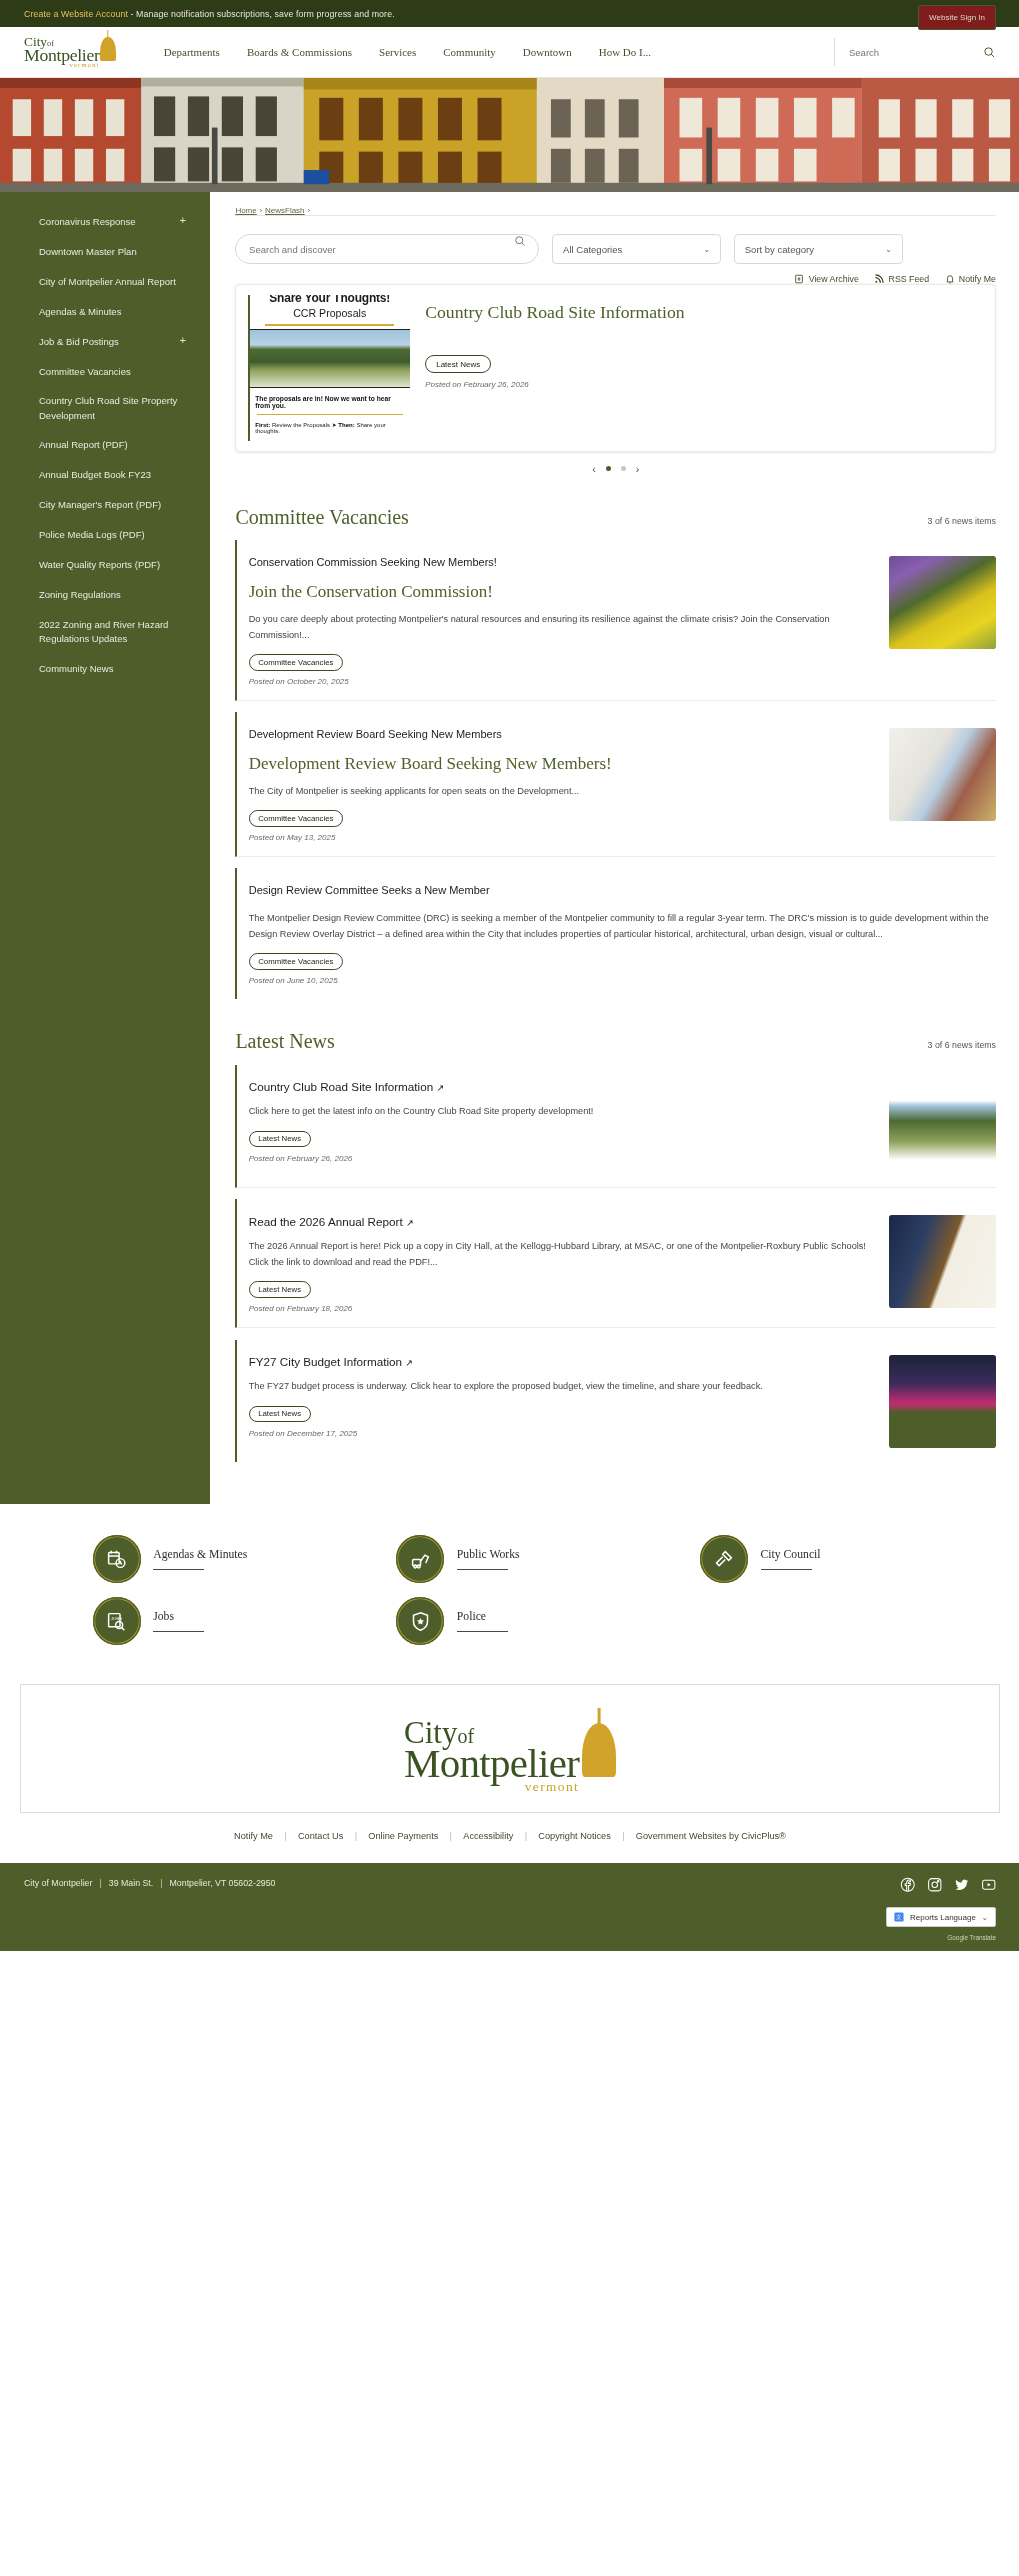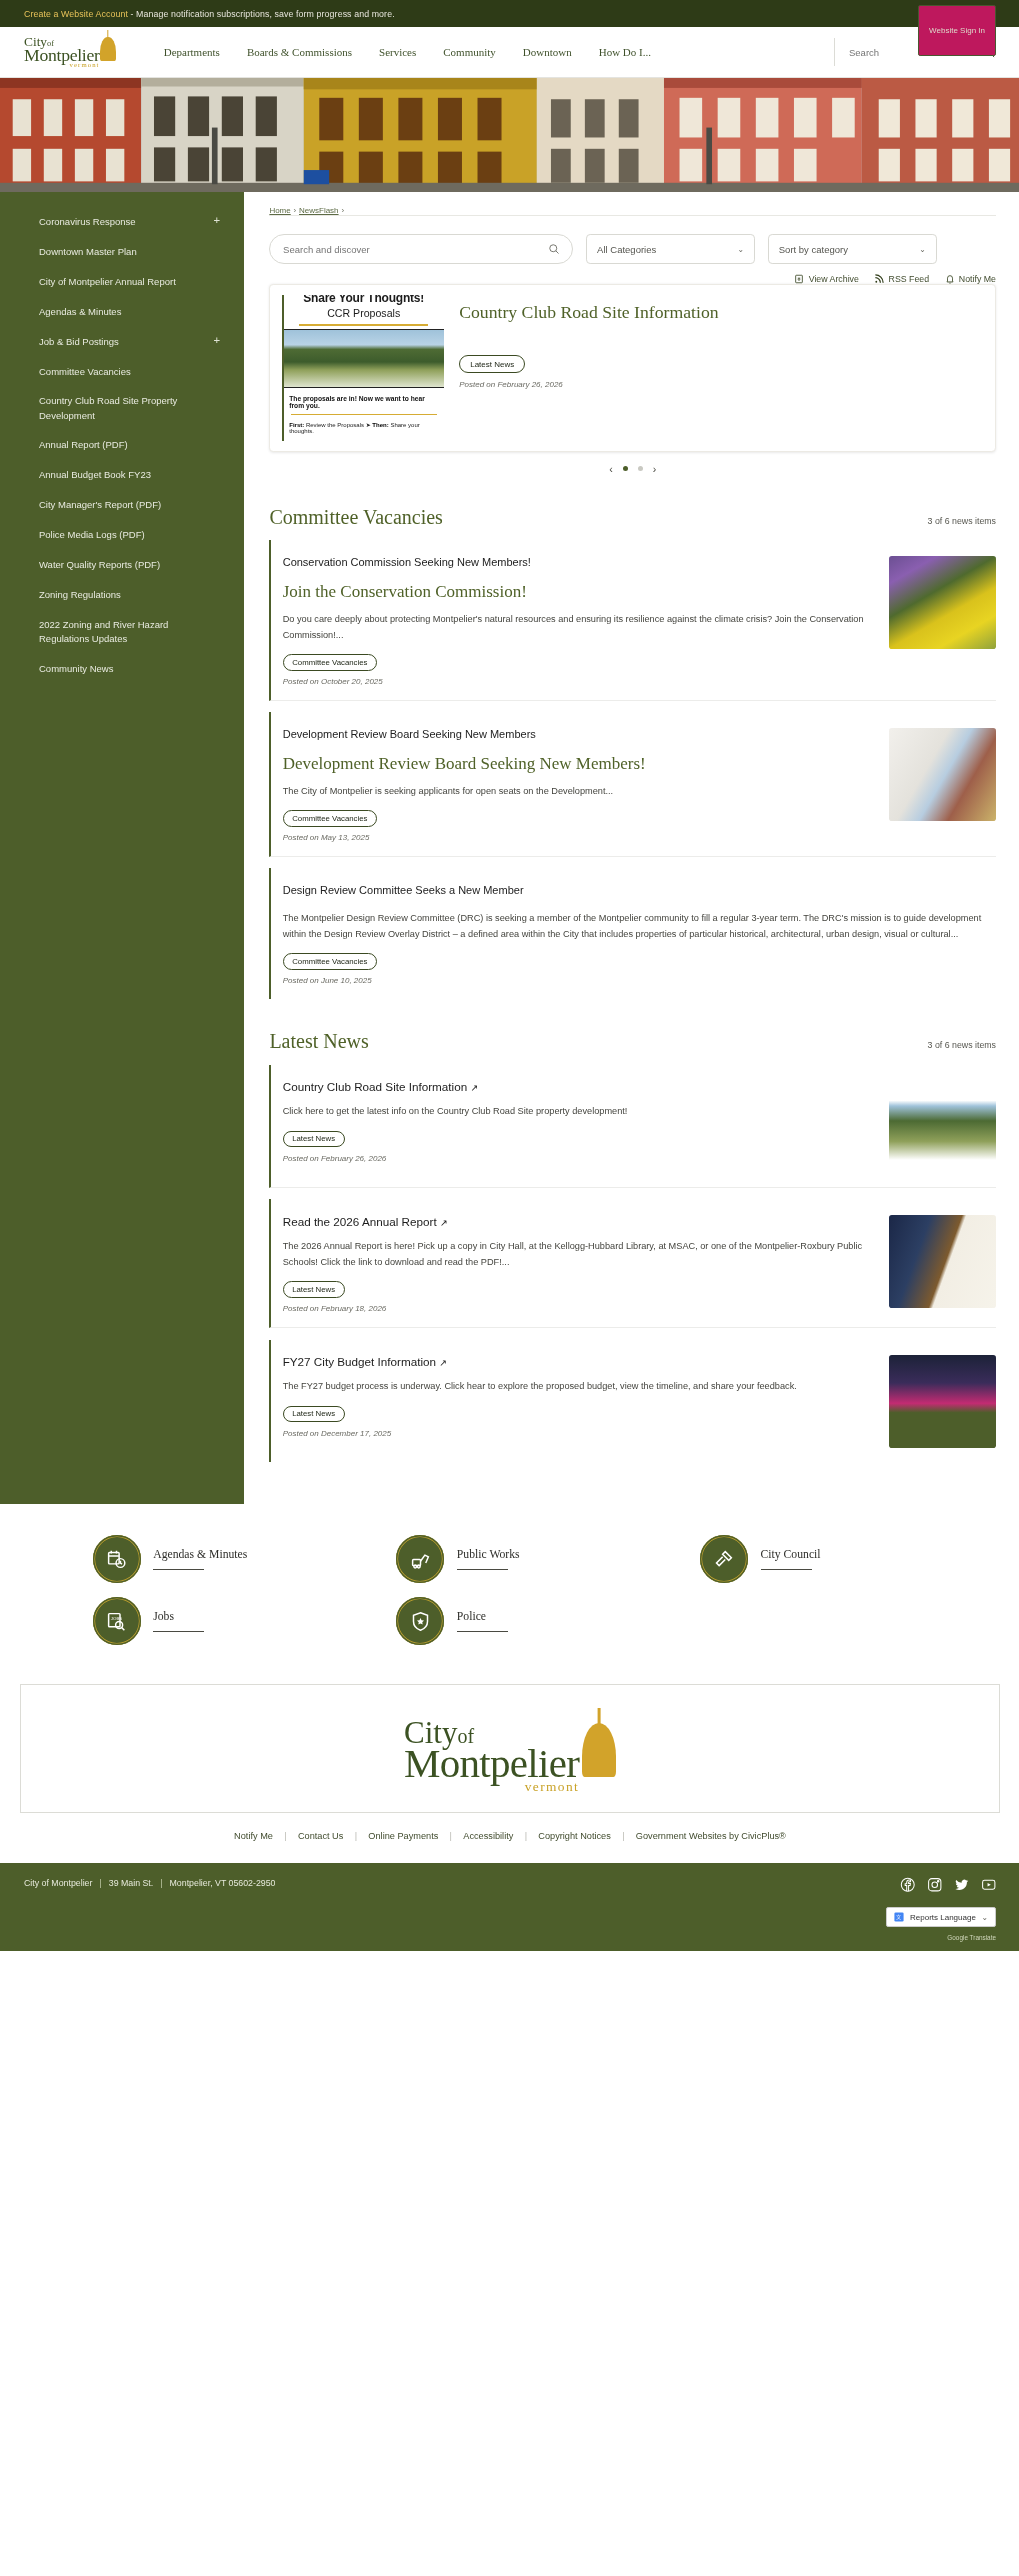--- a/index.html
+++ b/index.html
@@ -19,25 +19,25 @@
     align-items: center;
     padding: 0 24px;
     position: relative;
   }
   .util-left { font-size: 8.8px; color: #e8e6dd; letter-spacing: 0.1px; }
   .util-left b { color: #e8c35a; font-weight: 400; }
   .util-signin {
     position: absolute;
     right: 24px;
     top: 5px;
-    background: #be185d;
+    background: #7f1d1d;
     border: 0.7px solid #4a5630;
     color: #dedacb;
     font-size: 8px;
-    padding: 20px 10px;
+    padding: 7px 10px;
     border-radius: 2.1px;
     cursor: pointer;
   }
 
   
   .header {
     height: 51px;
     background: #fff;
     display: flex;
     align-items: center;
@@ -97,21 +97,21 @@
   .hero {
     height: 114px; width: 100%;
     background: linear-gradient(180deg,#b7cbe0 0%, #c6d3e0 22%, #a07860 45%, #8e6a52 100%);
     position: relative; overflow: hidden;
   }
   .hero-inner { position:absolute; inset:0; }
 
   
   .page { display: flex; align-items: stretch; }
   .sidebar {
-    width: 244px; flex: none;
+    width: 210px; flex: none;
     background: #4d5e2a;
     padding: 15.5px 0 28px 0;
   }
   .side-item {
     display: flex; justify-content: space-between; align-items: flex-start;
     padding: 7.8px 24px 7.8px 39px;
     color: #e9ebe0; font-size: 9.5px; line-height: 1.5;
     cursor: pointer;
   }
   .side-item .plus { color:#dfe3d4; font-size:11.3px; line-height:1; padding-left:7px;}
@@ -119,21 +119,21 @@
   .content { flex: 1; padding: 14px 24px 42px 25.4px; min-width: 0; }
 
   .crumbs { font-size: 8px; color: #6c7060; padding-bottom: 0; border-bottom: 0.7px solid #e8e8e3;}
   .crumbs a { color: #5d6b45; text-decoration: underline; }
   .crumbs span.sep { padding: 0 2.8px; }
 
   
   .filters { display:flex; gap:12.7px; align-items:center; margin-top: 18.4px;}
   .search-pill {
     flex: 0 0 304px; height: 30px; border:0.7px solid #d9d9d3; border-radius:15px;
-    display:flex; align-items:center; padding: 0 12.7px;
+    display:flex; padding: 0 12.7px;
   }
   .search-pill input {
     border:none; outline:none; flex:1; font-size:9.5px; color:#6d6d67;
     font-family:"Liberation Sans", sans-serif;
   }
   .sel {
     height:30px; border:0.7px solid #d9d9d3; border-radius:4.2px;
     display:flex; align-items:center; justify-content:space-between;
     padding: 0 10px; font-size:9.5px; color:#55554f; cursor:pointer;
   }

